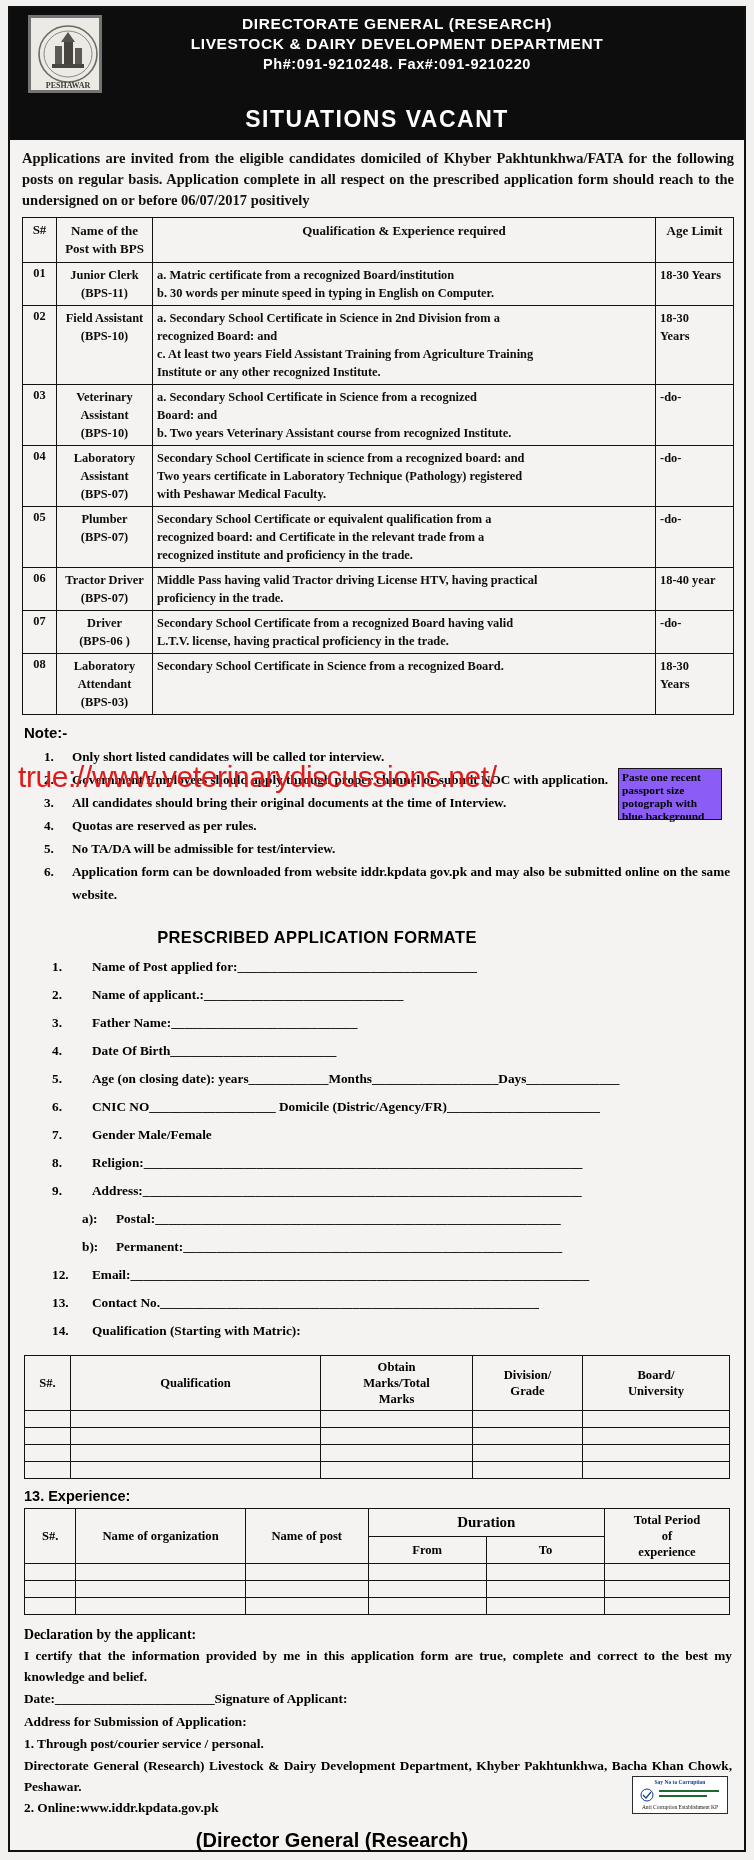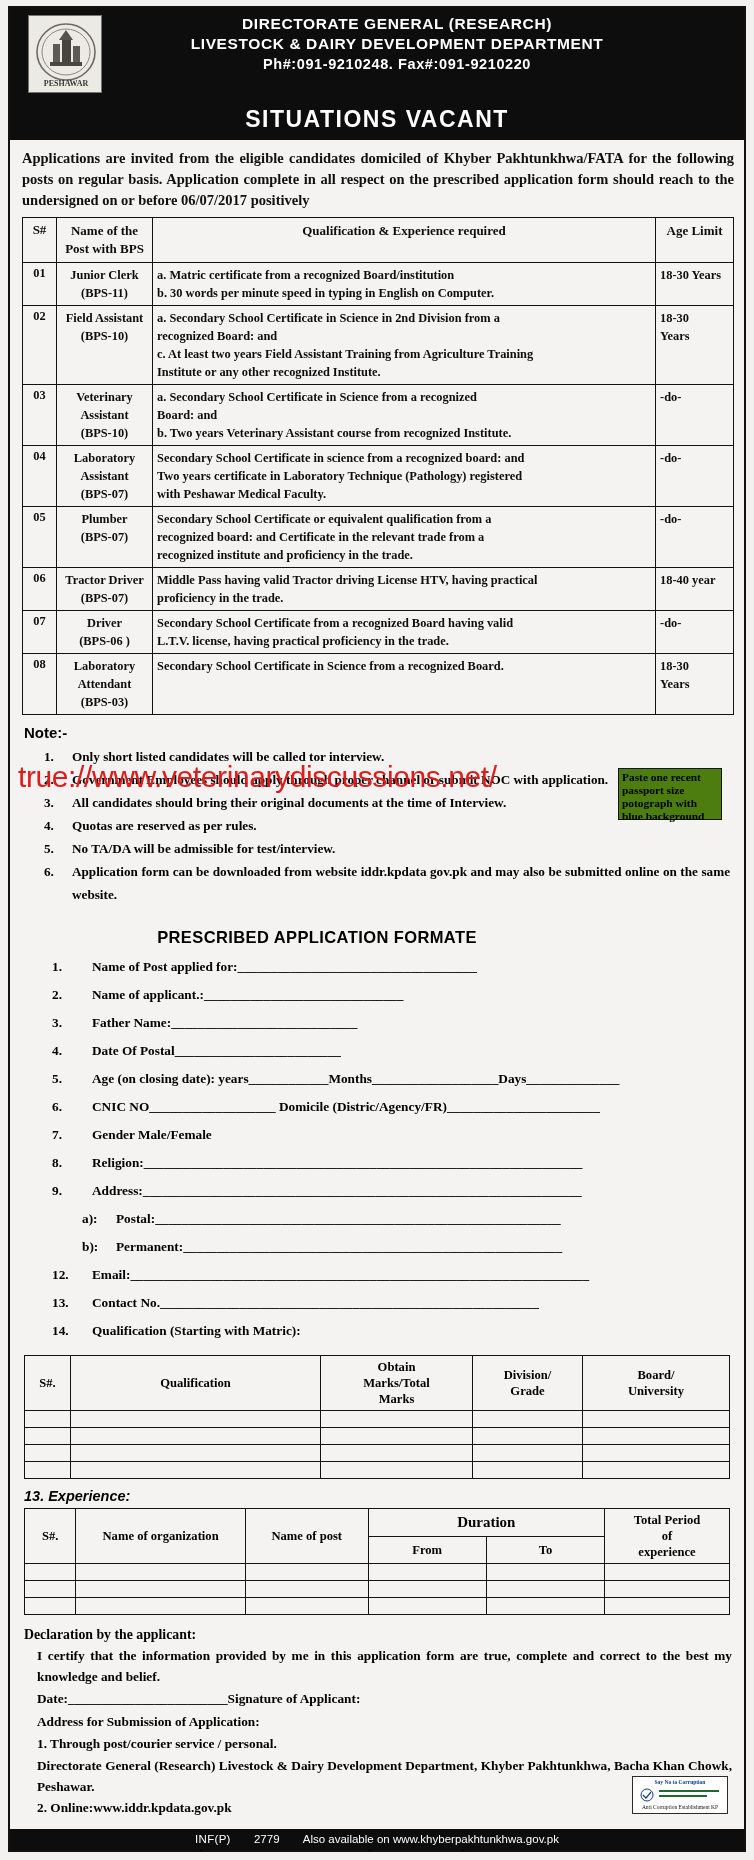--- a/index.html
+++ b/index.html
@@ -32,21 +32,21 @@
     color: #ffffff;
     padding: 6px 4px 2px 4px;
     position: relative;
     min-height: 96px;
   }
   .hdr-logo {
     position: absolute;
     left: 18px; top: 7px;
     width: 74px; height: 78px;
     background: #e9e7e2;
-    border: 1px solid #737373;
+    border: 3px solid #737373;
     overflow: hidden;
   }
   .hdr-logo svg { display:block; }
   .hdr-lines {
     text-align: center;
     font-family: "Liberation Sans", sans-serif;
     font-weight: bold;
     letter-spacing: 0.6px;
     padding-left: 40px;
   }
@@ -151,21 +151,21 @@
   }
   .photo-box {
     position: absolute;
     right: 22px; top: 760px;
     width: 104px; height: 52px;
     border: 1.4px solid #141414;
     font-size: 11.4px;
     font-weight: bold;
     line-height: 13px;
     padding: 2px 3px;
-    background: #4d7c0f;
+    background: #8b5cf6;
     z-index: 7;
   }
 
   ol.formfields {
     margin: 0; padding: 0 14px 0 14px;
     list-style: none; counter-reset: f;
   }
   ol.formfields li {
     counter-increment: f;
     position: relative;
@@ -201,35 +201,34 @@
     text-align: center;
     vertical-align: middle;
   }
   table.qual th { padding: 3px 2px; line-height: 16px; }
   table.qual td { height: 17px; }
   .exp-h {
     font-family: "Liberation Sans", sans-serif;
     font-weight: bold;
     font-size: 14.5px;
     padding: 9px 11px 4px 14px;
-    font-style: italic;
   }
   table.exp th { padding: 3px 2px; line-height: 16px; }
   table.exp td { height: 17px; }
   .dur-big { font-size: 15px; }
 
   
   .decl-h {
     font-family: Liberation Serif, serif;
     font-weight: bold;
     font-size: 13.8px;
     padding: 12px 16px 2px 14px;
   }
   .decl-body {
-    padding: 0 12px 0 27px;
+    padding: 0 12px 0 14px;
     font-size: 13.3px;
     font-weight: bold;
     line-height: 21px;
     text-align: justify;
   }
   .decl-line { line-height: 24px; white-space: nowrap; overflow: hidden; }
 
   
   .dg-title {
     text-align: center;
@@ -456,21 +455,21 @@
       <li>
         <span>Name of Post applied for:</span><span class="dots">____________________________________</span>
       </li>
       <li>
         <span>Name of applicant.:</span><span class="dots">______________________________</span>
       </li>
       <li>
         <span>Father Name:</span><span class="dots">____________________________</span>
       </li>
       <li>
-        <span>Date Of Postal</span><span class="dots">_________________________</span>
+        <span>Date Of Birth</span><span class="dots">_________________________</span>
       </li>
       <li>
         <span>Age (on closing date): years</span><span class="dots">____________Months___________________Days______________</span>
       </li>
       <li>
         <span>CNIC NO</span><span class="dots">___________________  Domicile  (Distric/Agency/FR)_______________________</span>
       </li>
       <li>
         <span>Gender Male/Female</span>
       </li>
@@ -614,20 +613,15 @@
       <div class="s1">Say No to Corruption</div>
       <svg width="90" height="16" viewBox="0 0 90 16" style="display:block;margin:1px auto">
         <circle cx="12" cy="8" r="6" fill="none" stroke="#0f3d91" stroke-width="1"></circle>
         <path d="M8 8 L11 11 L16 5" stroke="#0f3d91" stroke-width="1.2" fill="none"></path>
         <rect x="24" y="3" width="60" height="2" fill="#1f6b2f"></rect>
         <rect x="24" y="8" width="48" height="2" fill="#1f6b2f"></rect>
       </svg>
       <div class="s2">Anti Corruption Establishment KP</div>
     </div>
 
-    <div class="footer-bar">
-      <span class="fb-inf">INF(P)</span>
-      <span>2779</span>
-      <span>Also  available  on  www.khyberpakhtunkhwa.gov.pk</span>
-    </div>
 
   </div>
 </div>
 
 </body></html>

